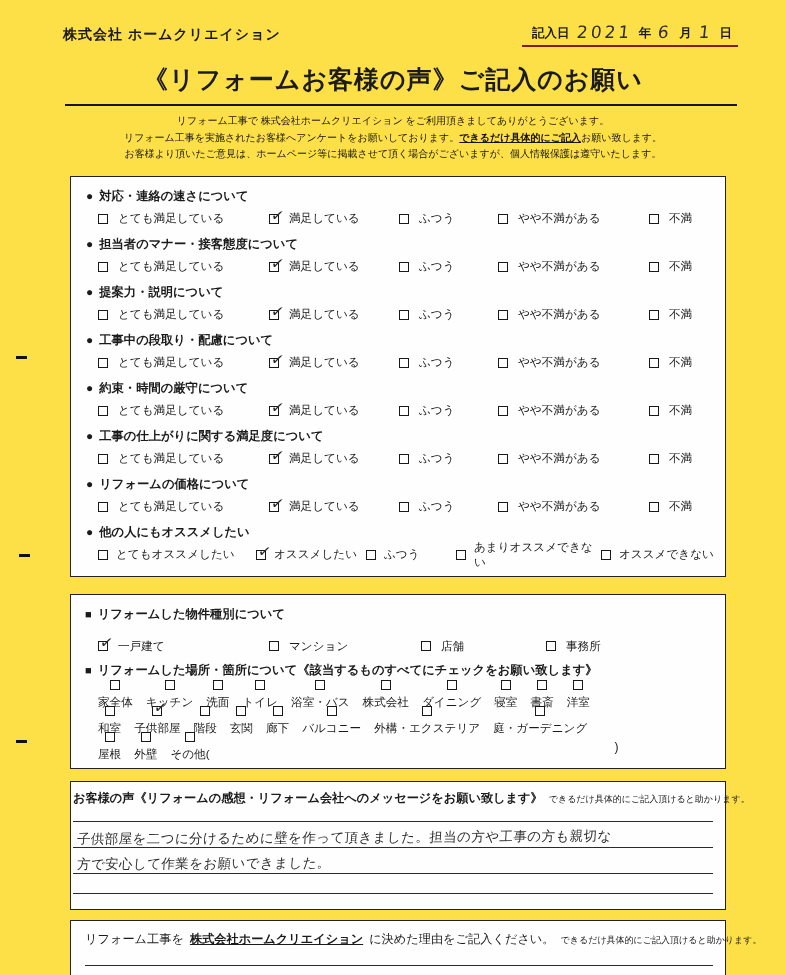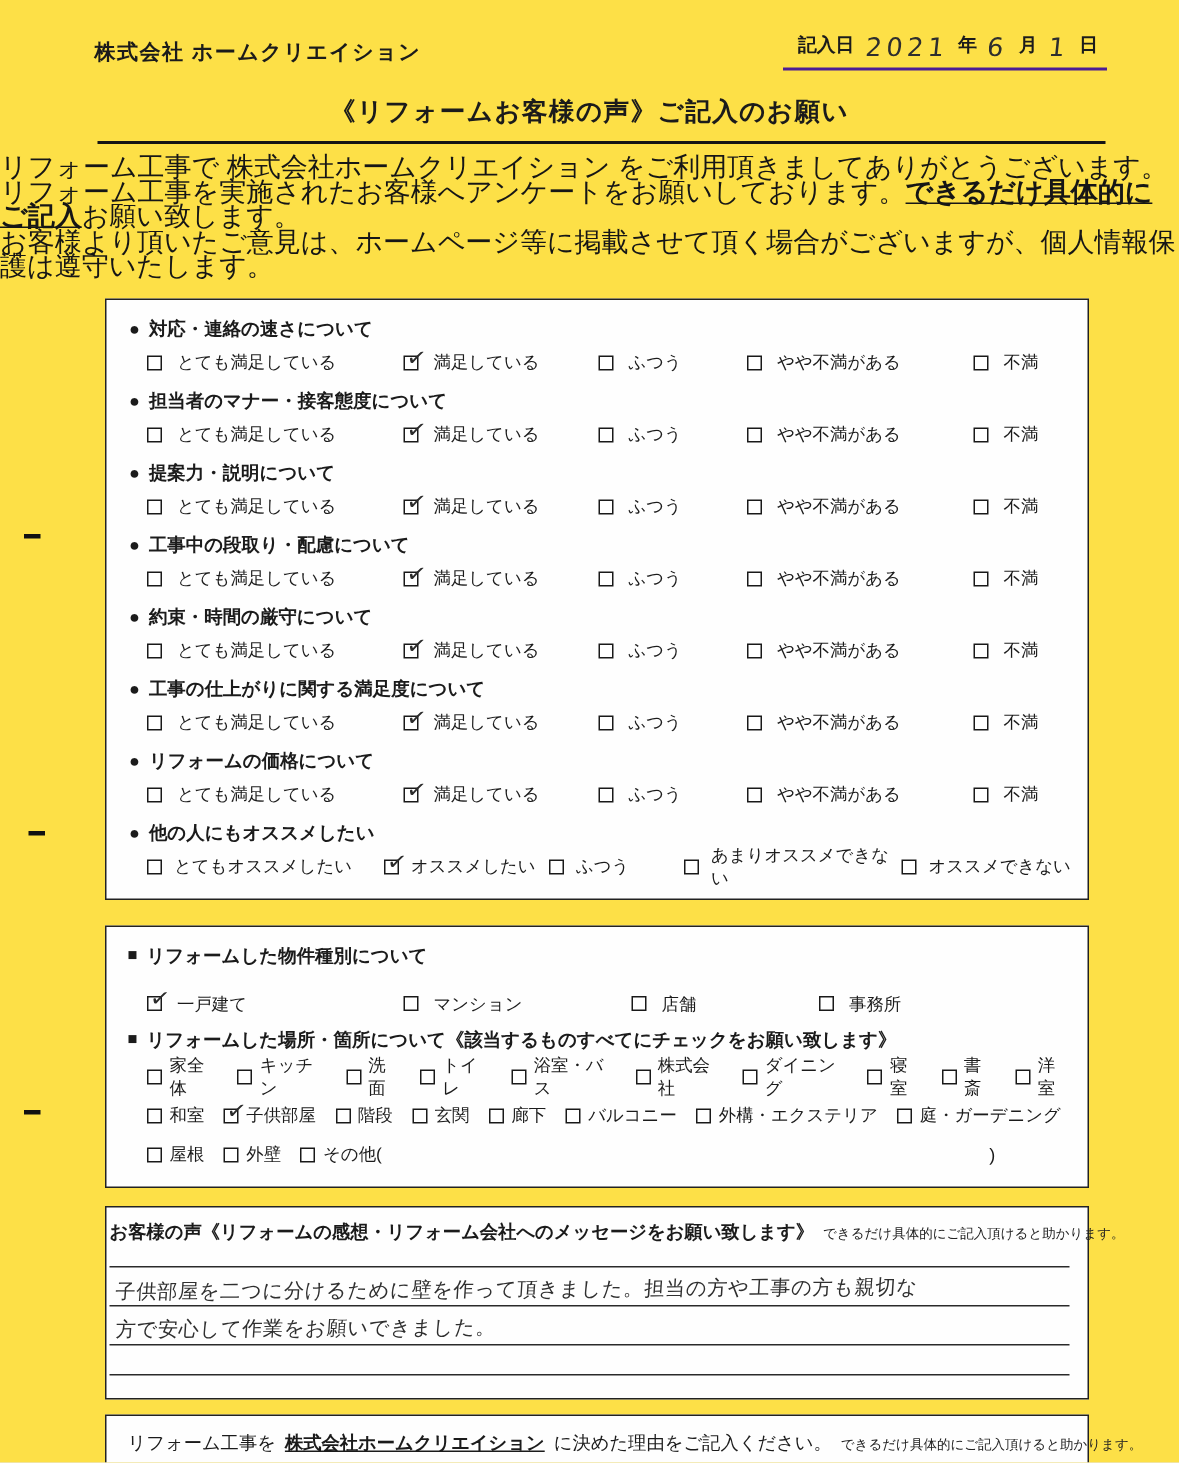--- a/index.html
+++ b/index.html
@@ -6,28 +6,28 @@
   html,body { background:#e8e8e8; }
   body { font-family:"Liberation Sans","DejaVu Sans",sans-serif; }
   .page {
     position:relative; width:786px; height:975px; margin:0 auto;
     background:#fde047; color:#1b1b1b; overflow:hidden;
   }
   
   .topbar { display:flex; justify-content:space-between; padding:20px 48px 0 63px; }
   .company { font-size:14px; font-weight:bold; letter-spacing:1px; padding-top:6px; }
   .datefield {
-    border-bottom:2px solid #4c1d95; padding:2px 6px 3px 10px;
-    font-size:12.5px; font-weight:bold; white-space:nowrap; display:flex; align-items:flex-start; gap:7px;
+    border-bottom:2px solid #7f1d1d; padding:2px 6px 3px 10px;
+    font-size:12.5px; font-weight:bold; white-space:nowrap; display:flex; align-items:flex-end; gap:7px;
   }
   .hw { font-family:"DejaVu Sans",sans-serif; color:#2e2e2e; font-weight:normal; }
   .date-num { font-size:17px; letter-spacing:3px; transform:skewX(-6deg); display:inline-block; }
-  .title { text-align:center; font-size:17px; font-weight:bold; letter-spacing:1px; margin-top:16px; }
+  .title { text-align:center; font-size:25px; font-weight:bold; letter-spacing:1px; margin-top:16px; }
   .title-rule { border:none; border-top:2.5px solid #151515; width:672px; margin:8px 0 0 65px; }
-  .intro { text-align:left; font-size:18px; line-height:16.5px; margin-top:7px; color:#161616; }
+  .intro { text-align:center; font-size:10px; line-height:16.5px; margin-top:7px; color:#161616; }
   .ul-bold { font-weight:bold; text-decoration:underline; }
   
   .box { border:1.6px solid #222; margin-left:70px; width:656px; background:#fefefe; }
   .box1 { margin-top:13px; padding:9px 10px 6px 15px; }
   .q { margin-bottom:3px; }
   .q-title { display:flex; align-items:center; gap:6px; font-size:12.3px; font-weight:bold; height:21px; }
   .bullet { font-size:12px; line-height:1; }
   .opts { display:flex; align-items:center; margin-left:12px; height:24px; }
   .opt { display:inline-flex; align-items:center; gap:10px; font-size:11.6px; }
   .opt.rec { gap:8px; }
@@ -38,21 +38,21 @@
     content:"\2713"; position:absolute; left:1px; top:-9px; font-size:16px; font-weight:bold;
     color:#2b2b2b; transform:rotate(8deg); font-family:"DejaVu Sans",sans-serif;
   }
   
   .box2 { margin-top:17px; padding:9px 12px 8px 14px; }
   .sec-title { display:flex; align-items:center; gap:6px; font-size:12.3px; font-weight:bold; height:22px; }
   .sq { font-size:11px; line-height:1; }
   .prop-row { display:flex; align-items:flex-end; margin:4px 0 6px 13px; height:24px; }
   .prop-row .opt.c0{width:171px} .prop-row .opt.c1{width:152px} .prop-row .opt.c2{width:125px}
   .loc-row { display:flex; align-items:center; gap:13px; margin-left:13px; height:26px; font-size:11.6px; }
-  .loc-row .opt { gap:5px; }
+  .loc-row .opt { gap:5px;flex-direction:column; }
   .paren-close { margin-left:392px; font-size:12px; }
   
   .box3 { margin-top:12px; height:129px; padding:8px 12px 0 2px; }
   .box4 { margin-top:10px; height:120px; padding:10px 12px 0 14px; }
   .free-head { font-size:12.2px; display:flex; align-items:baseline; gap:6px; flex-wrap:nowrap; white-space:nowrap; }
   .free-head .bold { font-weight:bold; }
   .free-head .small-note { font-size:9px; color:#222; }
   .company-ul { font-weight:bold; text-decoration:underline; }
   .ruled { margin-top:14px; border-top:1.6px solid #2a2a2a; }
   .rline { border-bottom:1.6px solid #2a2a2a; height:26px; display:flex; align-items:flex-end; overflow:visible; }

